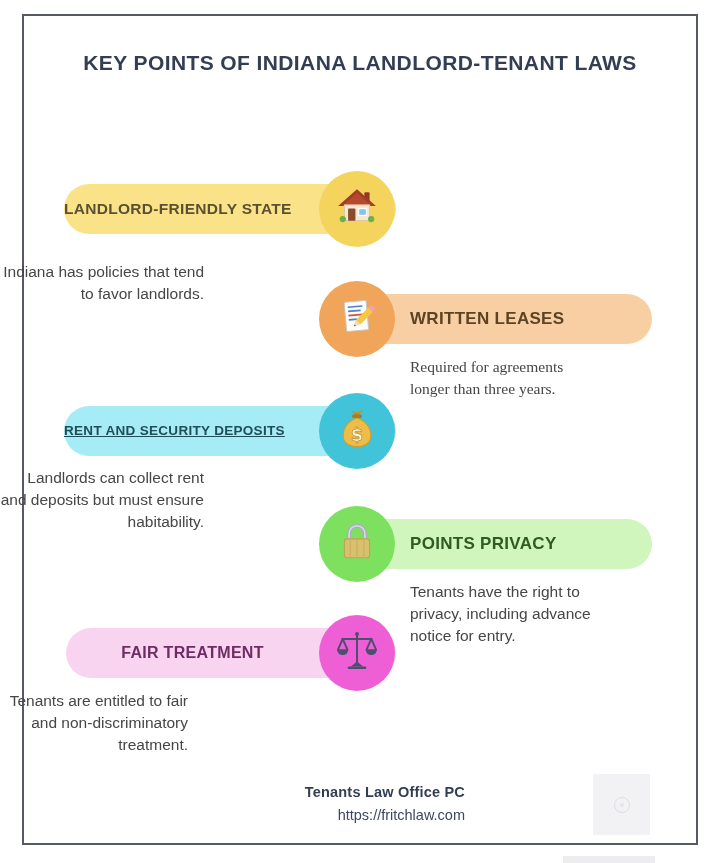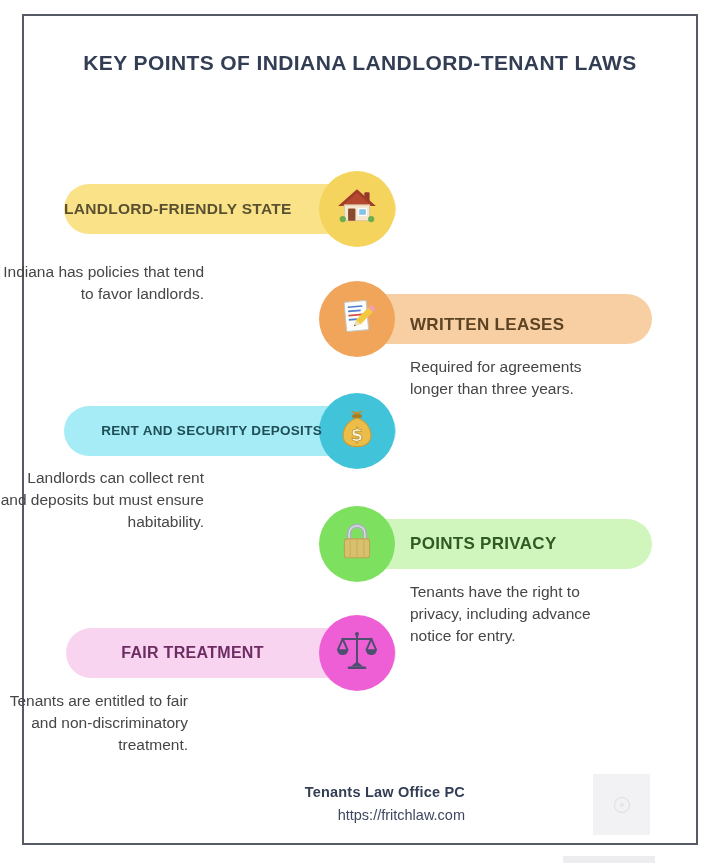--- a/index.html
+++ b/index.html
@@ -34,26 +34,26 @@
     white-space:pre-line;width:280px;
   }
   
   .item[data-item="0"] .pill{left:64px;top:184px;width:332px;}
   .item[data-item="0"] .circle{left:319px;top:171px;}
   .item[data-item="0"] .label{left:64px;top:184px;width:255px;text-align:left;font-size:15.5px;}
   .item[data-item="0"] .desc{top:245px;right:404px;text-align:right;margin-top:16px;}
 
   .item[data-item="1"] .pill{left:340px;top:294px;width:312px;}
   .item[data-item="1"] .circle{left:319px;top:281px;}
-  .item[data-item="1"] .label{left:410px;top:300px;font-size:17px;}
-  .item[data-item="1"] .desc{top:356px;left:410px;text-align:left;}
+  .item[data-item="1"] .label{left:410px;top:294px;font-size:17px;}
+  .item[data-item="1"] .desc{top:356px;left:410px;text-align:left;font-family:Liberation Serif, serif;}
 
   .item[data-item="2"] .pill{left:64px;top:406px;width:332px;}
   .item[data-item="2"] .circle{left:319px;top:393px;}
-  .item[data-item="2"] .label{left:64px;top:406px;width:258px;text-align:right;font-size:13.5px;}
+  .item[data-item="2"] .label{left:64px;top:406px;width:258px;text-align:left;font-size:13.5px;text-decoration:underline;}
   .item[data-item="2"] .desc{top:467px;right:404px;text-align:right;}
 
   .item[data-item="3"] .pill{left:340px;top:519px;width:312px;}
   .item[data-item="3"] .circle{left:319px;top:506px;}
   .item[data-item="3"] .label{left:410px;top:519px;font-size:17px;}
   .item[data-item="3"] .desc{top:581px;left:410px;text-align:left;}
 
   .item[data-item="4"] .pill{left:66px;top:628px;width:330px;}
   .item[data-item="4"] .circle{left:319px;top:615px;}
   .item[data-item="4"] .label{left:66px;top:628px;width:253px;text-align:center;font-size:16px;}

